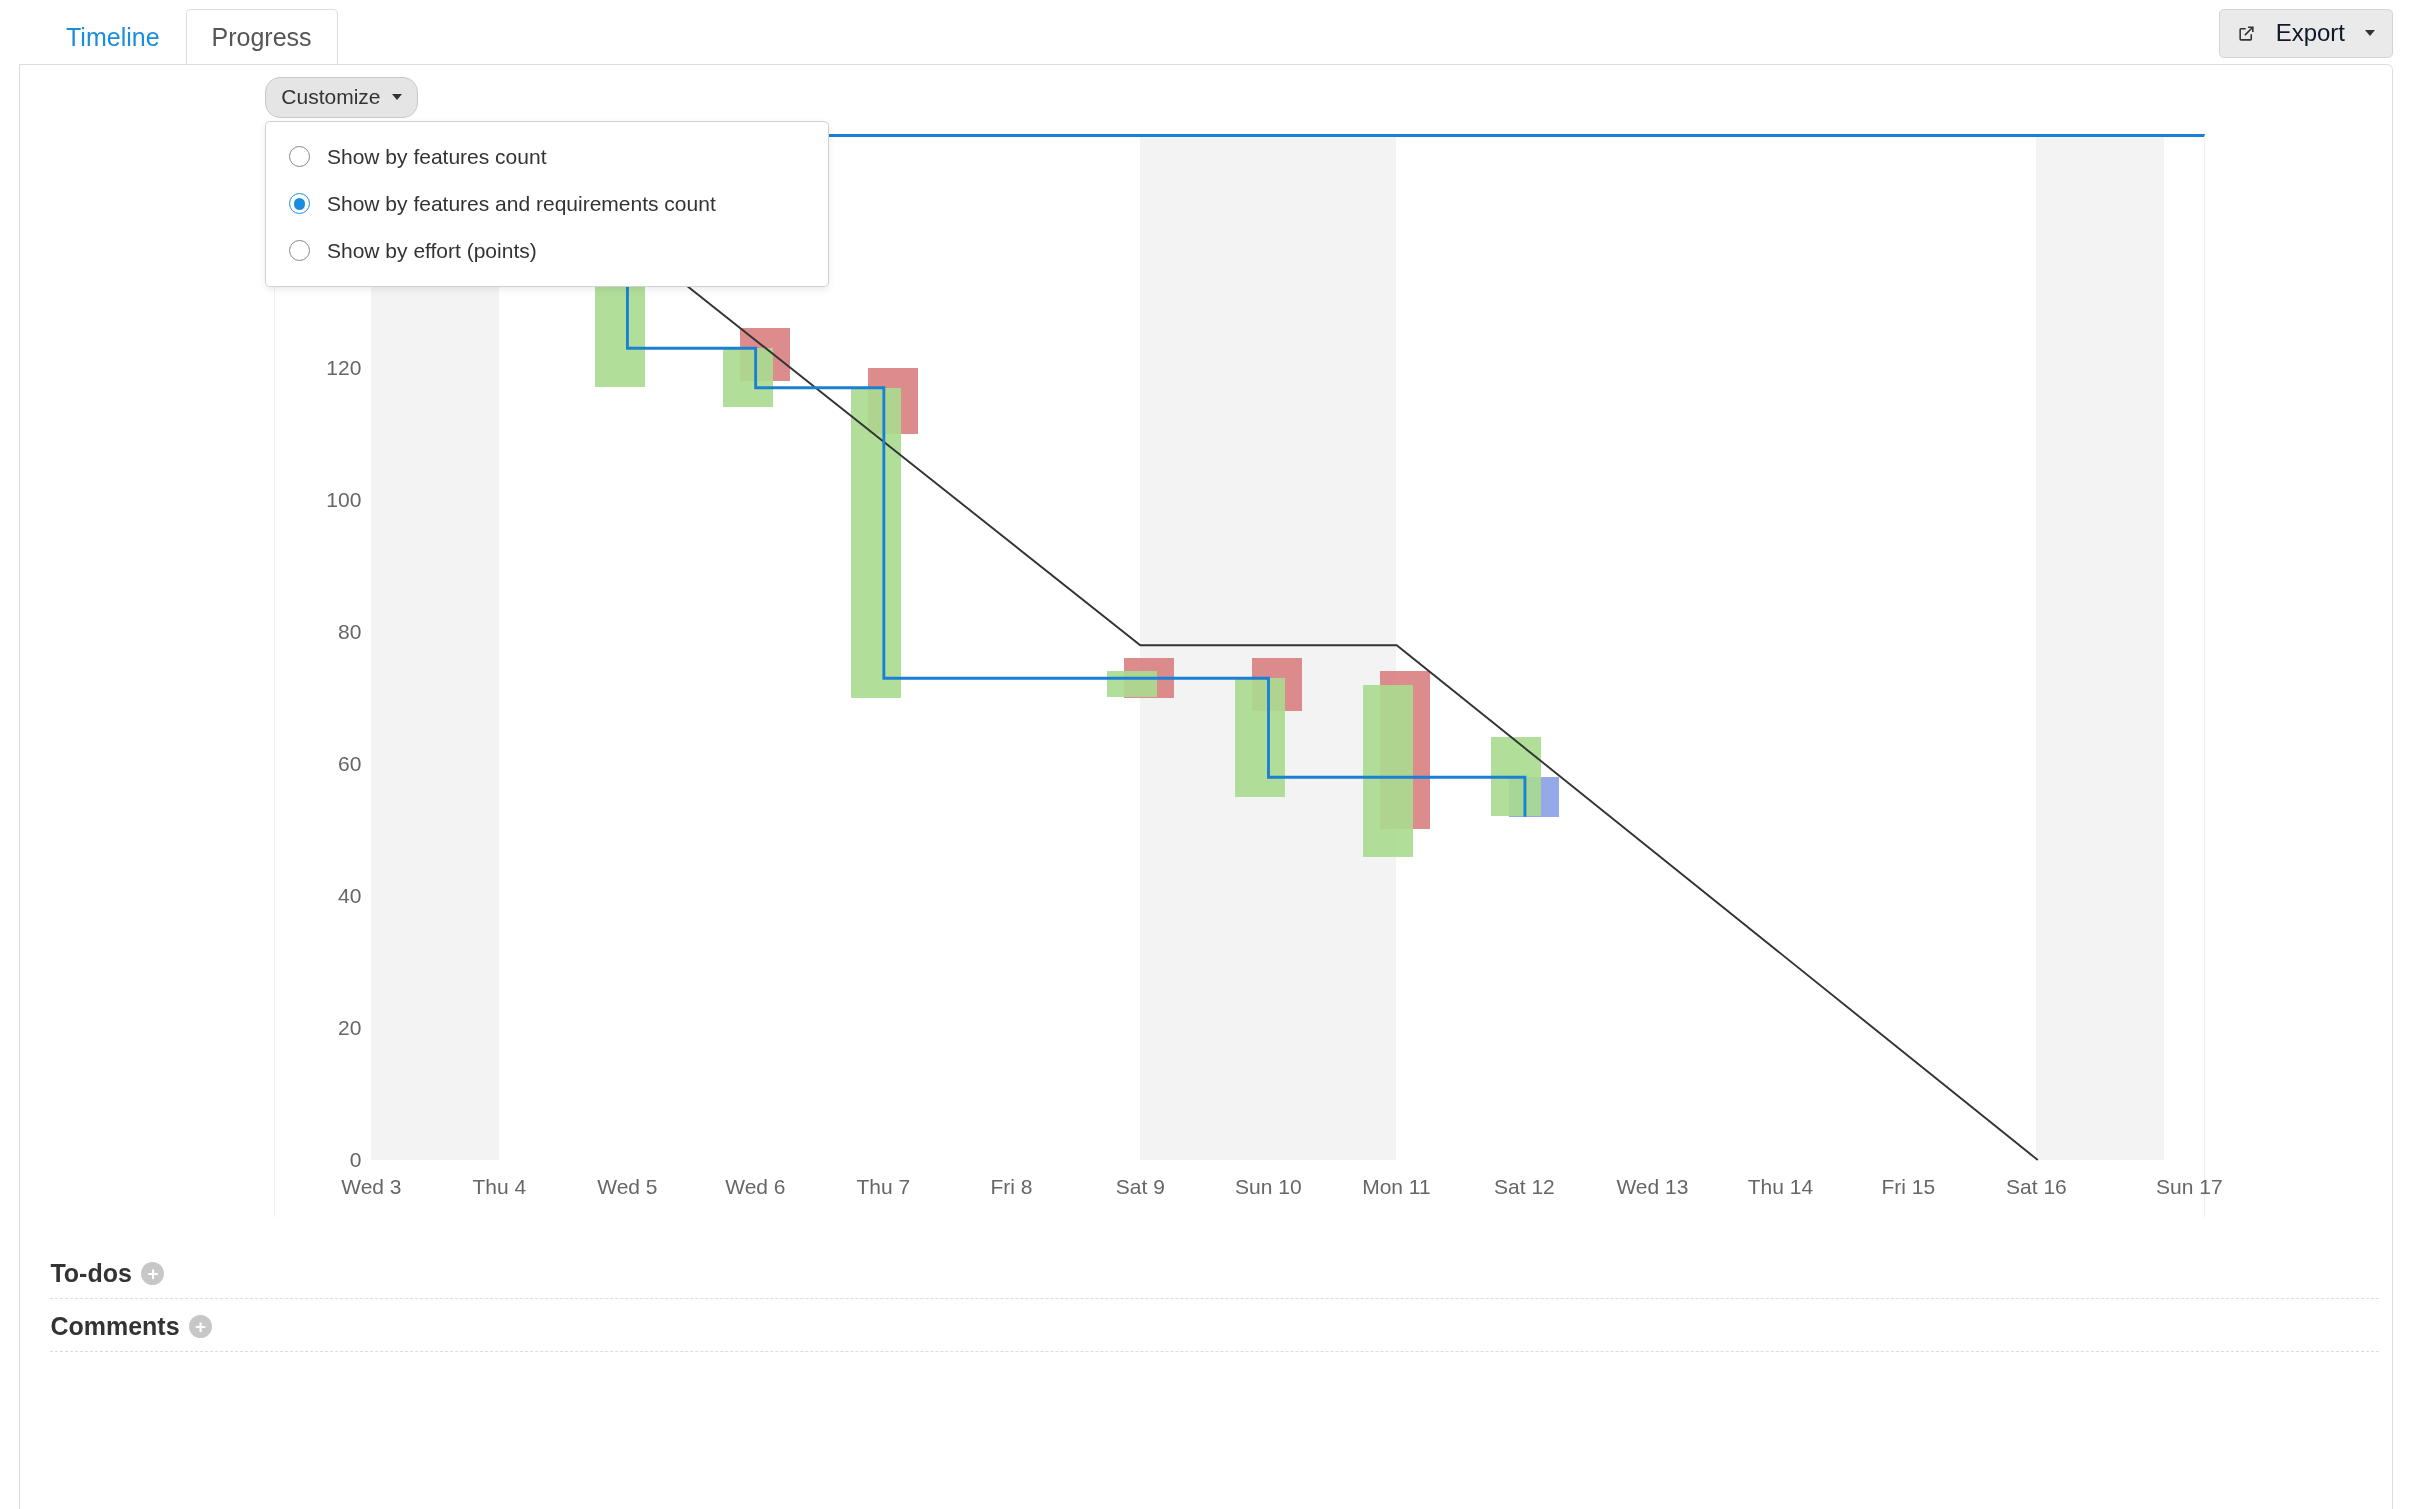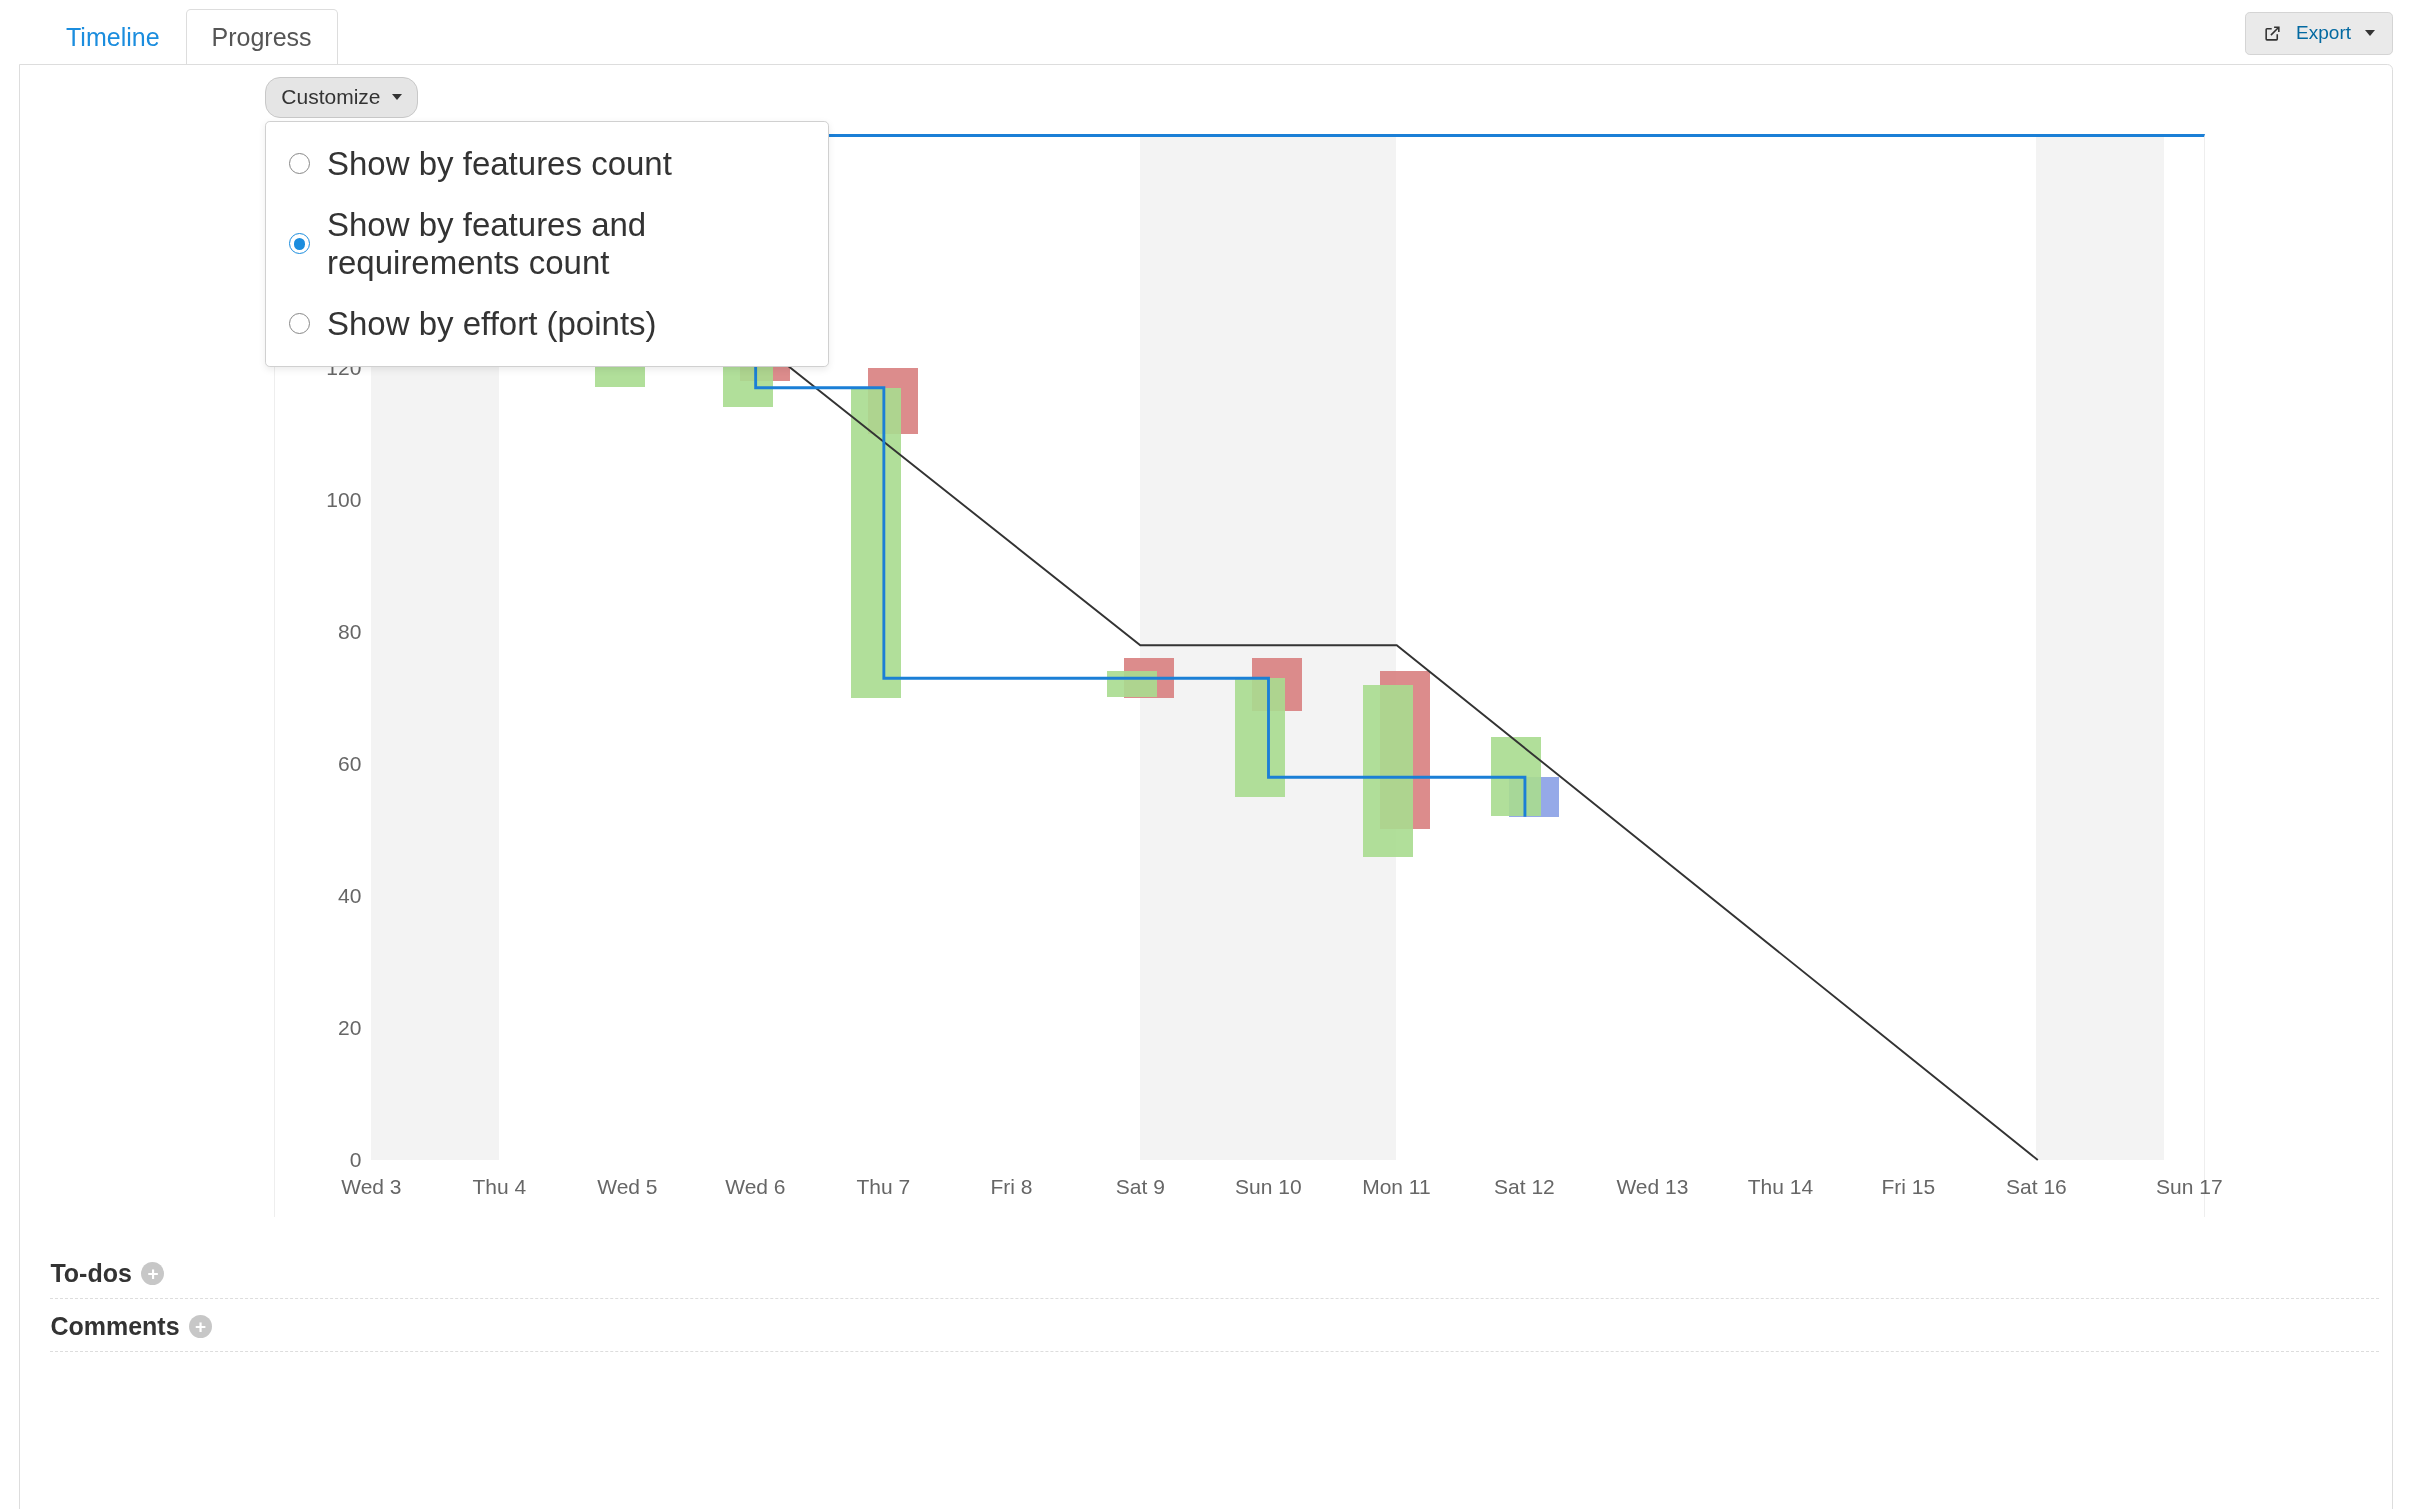--- a/index.html
+++ b/index.html
@@ -38,27 +38,27 @@
     bottom: -1px;
   }
   .tab.active {
     color: #555;
     border-color: #ddd;
     background: #fff;
   }
   .export-btn {
     display: flex;
     align-items: center;
-    gap: 14px;
+    gap: 20px;
     background: #eaeaea;
     border: 1px solid #d4d4d4;
     border-radius: 4.8px;
     padding: 9.6px 17px;
-    font-size: 19px;
-    color: #0369a1;
+    font-size: 24px;
+    color: #0f172a;
     cursor: pointer;
     margin-bottom: 5.7px;
   }
   .export-btn svg { width: 19px; height: 19px; }
   .caret-down {
     width: 0; height: 0;
     border-left: 5.7px solid transparent;
     border-right: 5.7px solid transparent;
     border-top: 6.7px solid #333;
     display: inline-block;
@@ -97,21 +97,21 @@
     border-radius: 4.8px;
     box-shadow: 0 2.9px 7.6px rgba(0,0,0,0.08);
     padding: 11.5px 0;
     min-width: 564px;
   }
   .dropdown-item {
     display: flex;
     align-items: center;
     gap: 17px;
     padding: 11.5px 23px;
-    font-size: 33px;
+    font-size: 21px;
     cursor: pointer;
   }
   .radio {
     width: 21px; height: 21px;
     border: 1.9px solid #888;
     border-radius: 50%;
     display: inline-flex;
     align-items: center;
     justify-content: center;
     flex-shrink: 0;

